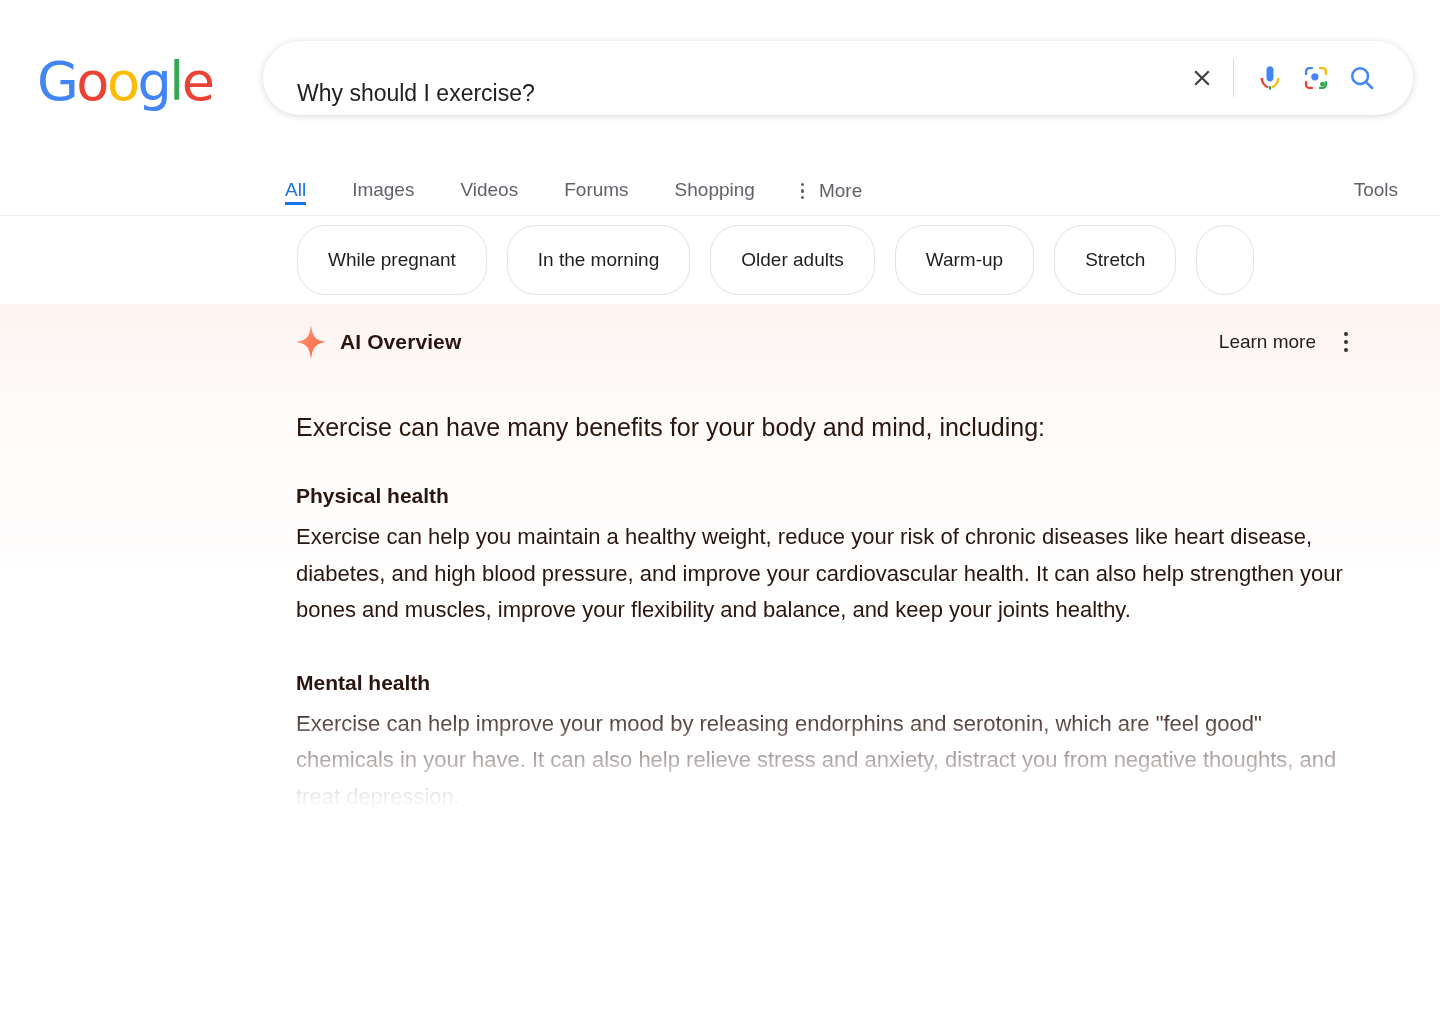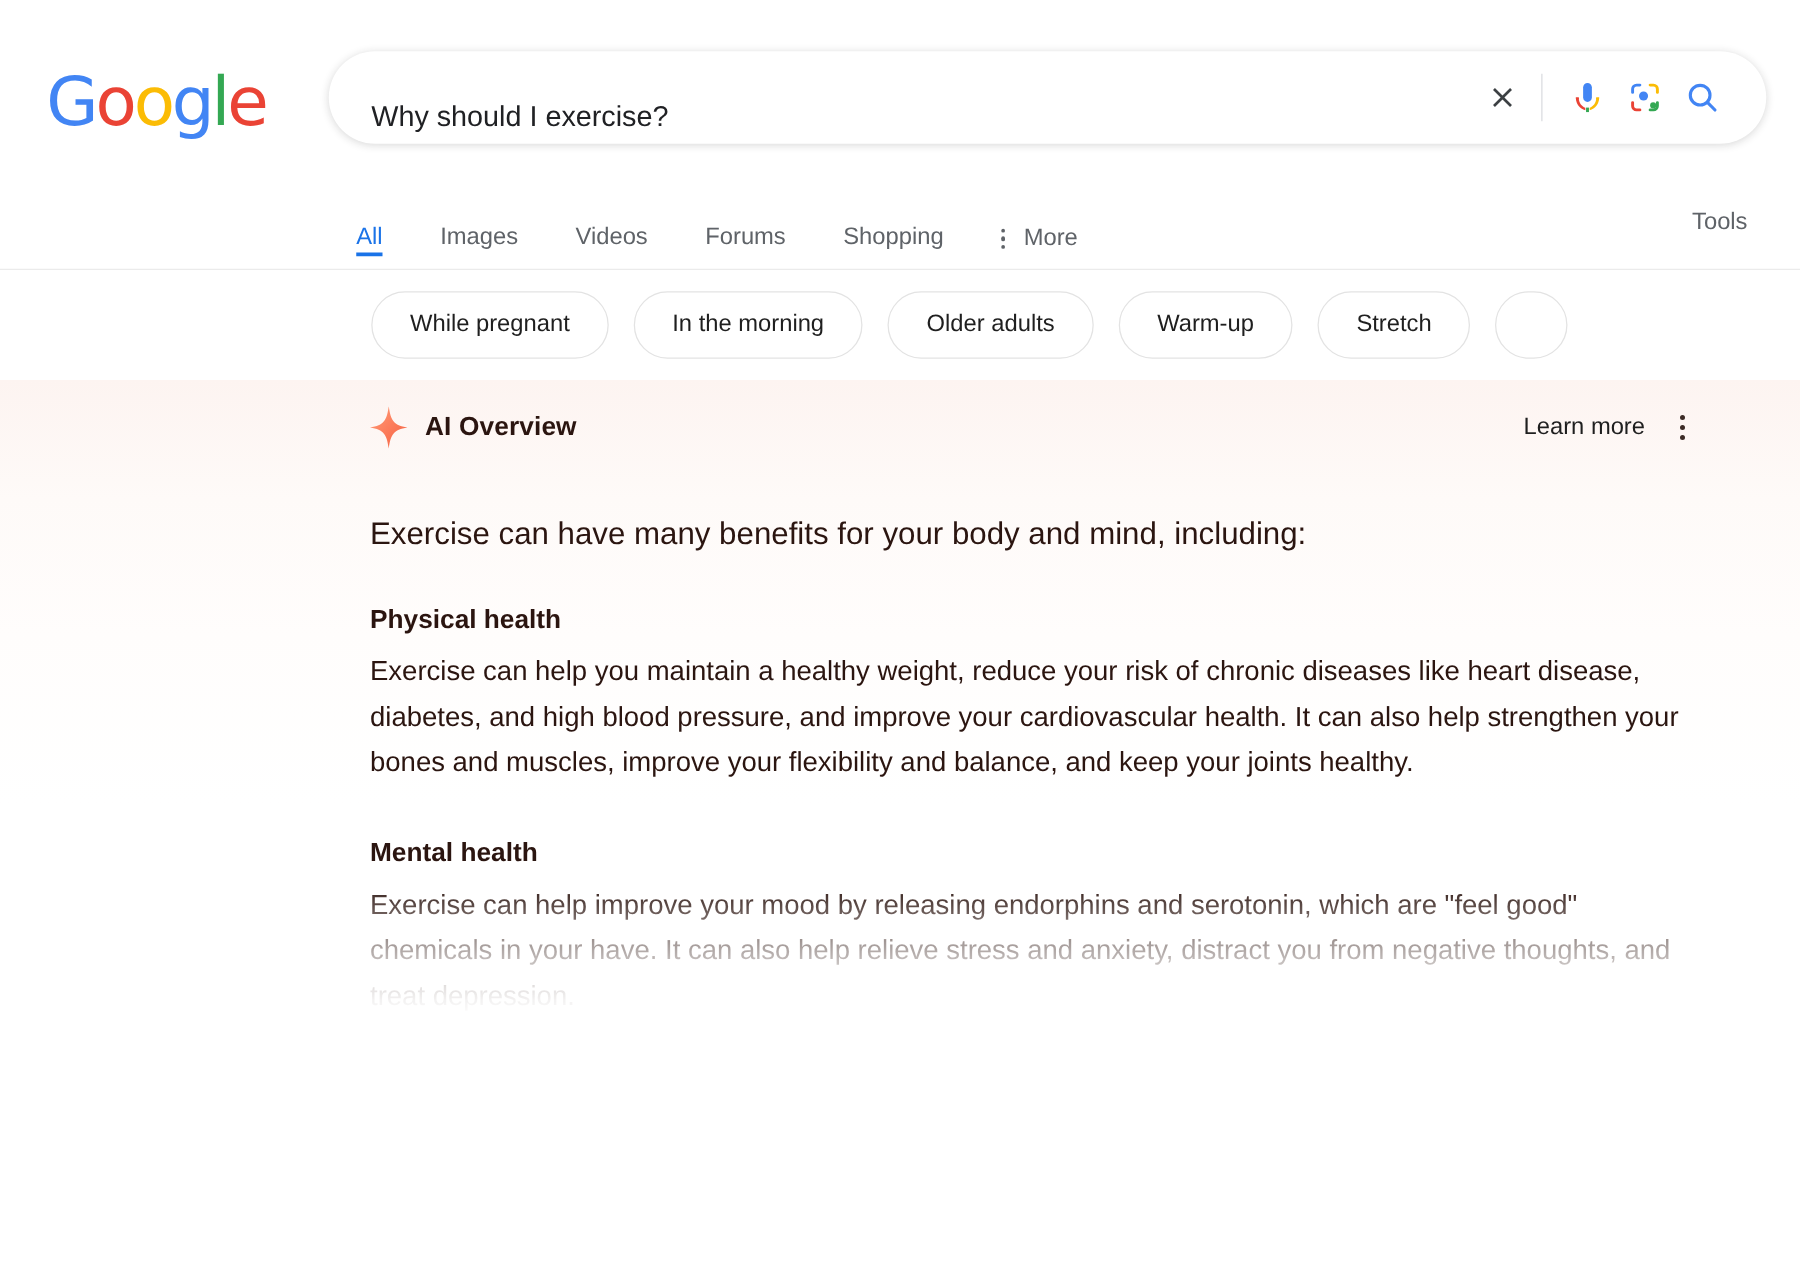--- a/index.html
+++ b/index.html
@@ -142,39 +142,39 @@
   }
   .dots-vert i:last-child { margin-bottom: 0; }
   .nav-more-label {
     font-size: 19px;
     color: #5f6368;
     white-space: nowrap;
   }
   .tools-btn {
     position: absolute;
     right: 42px;
-    top: 22px;
+    top: 34px;
     font-size: 19px;
     color: #5f6368;
     cursor: pointer;
   }
 
   
   .chips-row {
     position: relative;
     height: 88px;
     padding-left: 297px;
     display: flex;
     align-items: center;
     overflow: hidden;
     white-space: nowrap;
   }
   .chip {
     flex: 0 0 auto;
-    height: 54px;
+    height: 70px;
     box-sizing: border-box;
     border: 1px solid #e3e3e3;
     border-radius: 29px;
     display: inline-flex;
     align-items: center;
     justify-content: center;
     padding: 0 30px;
     margin-right: 20px;
     font-size: 19px;
     color: #1f1f1f;

